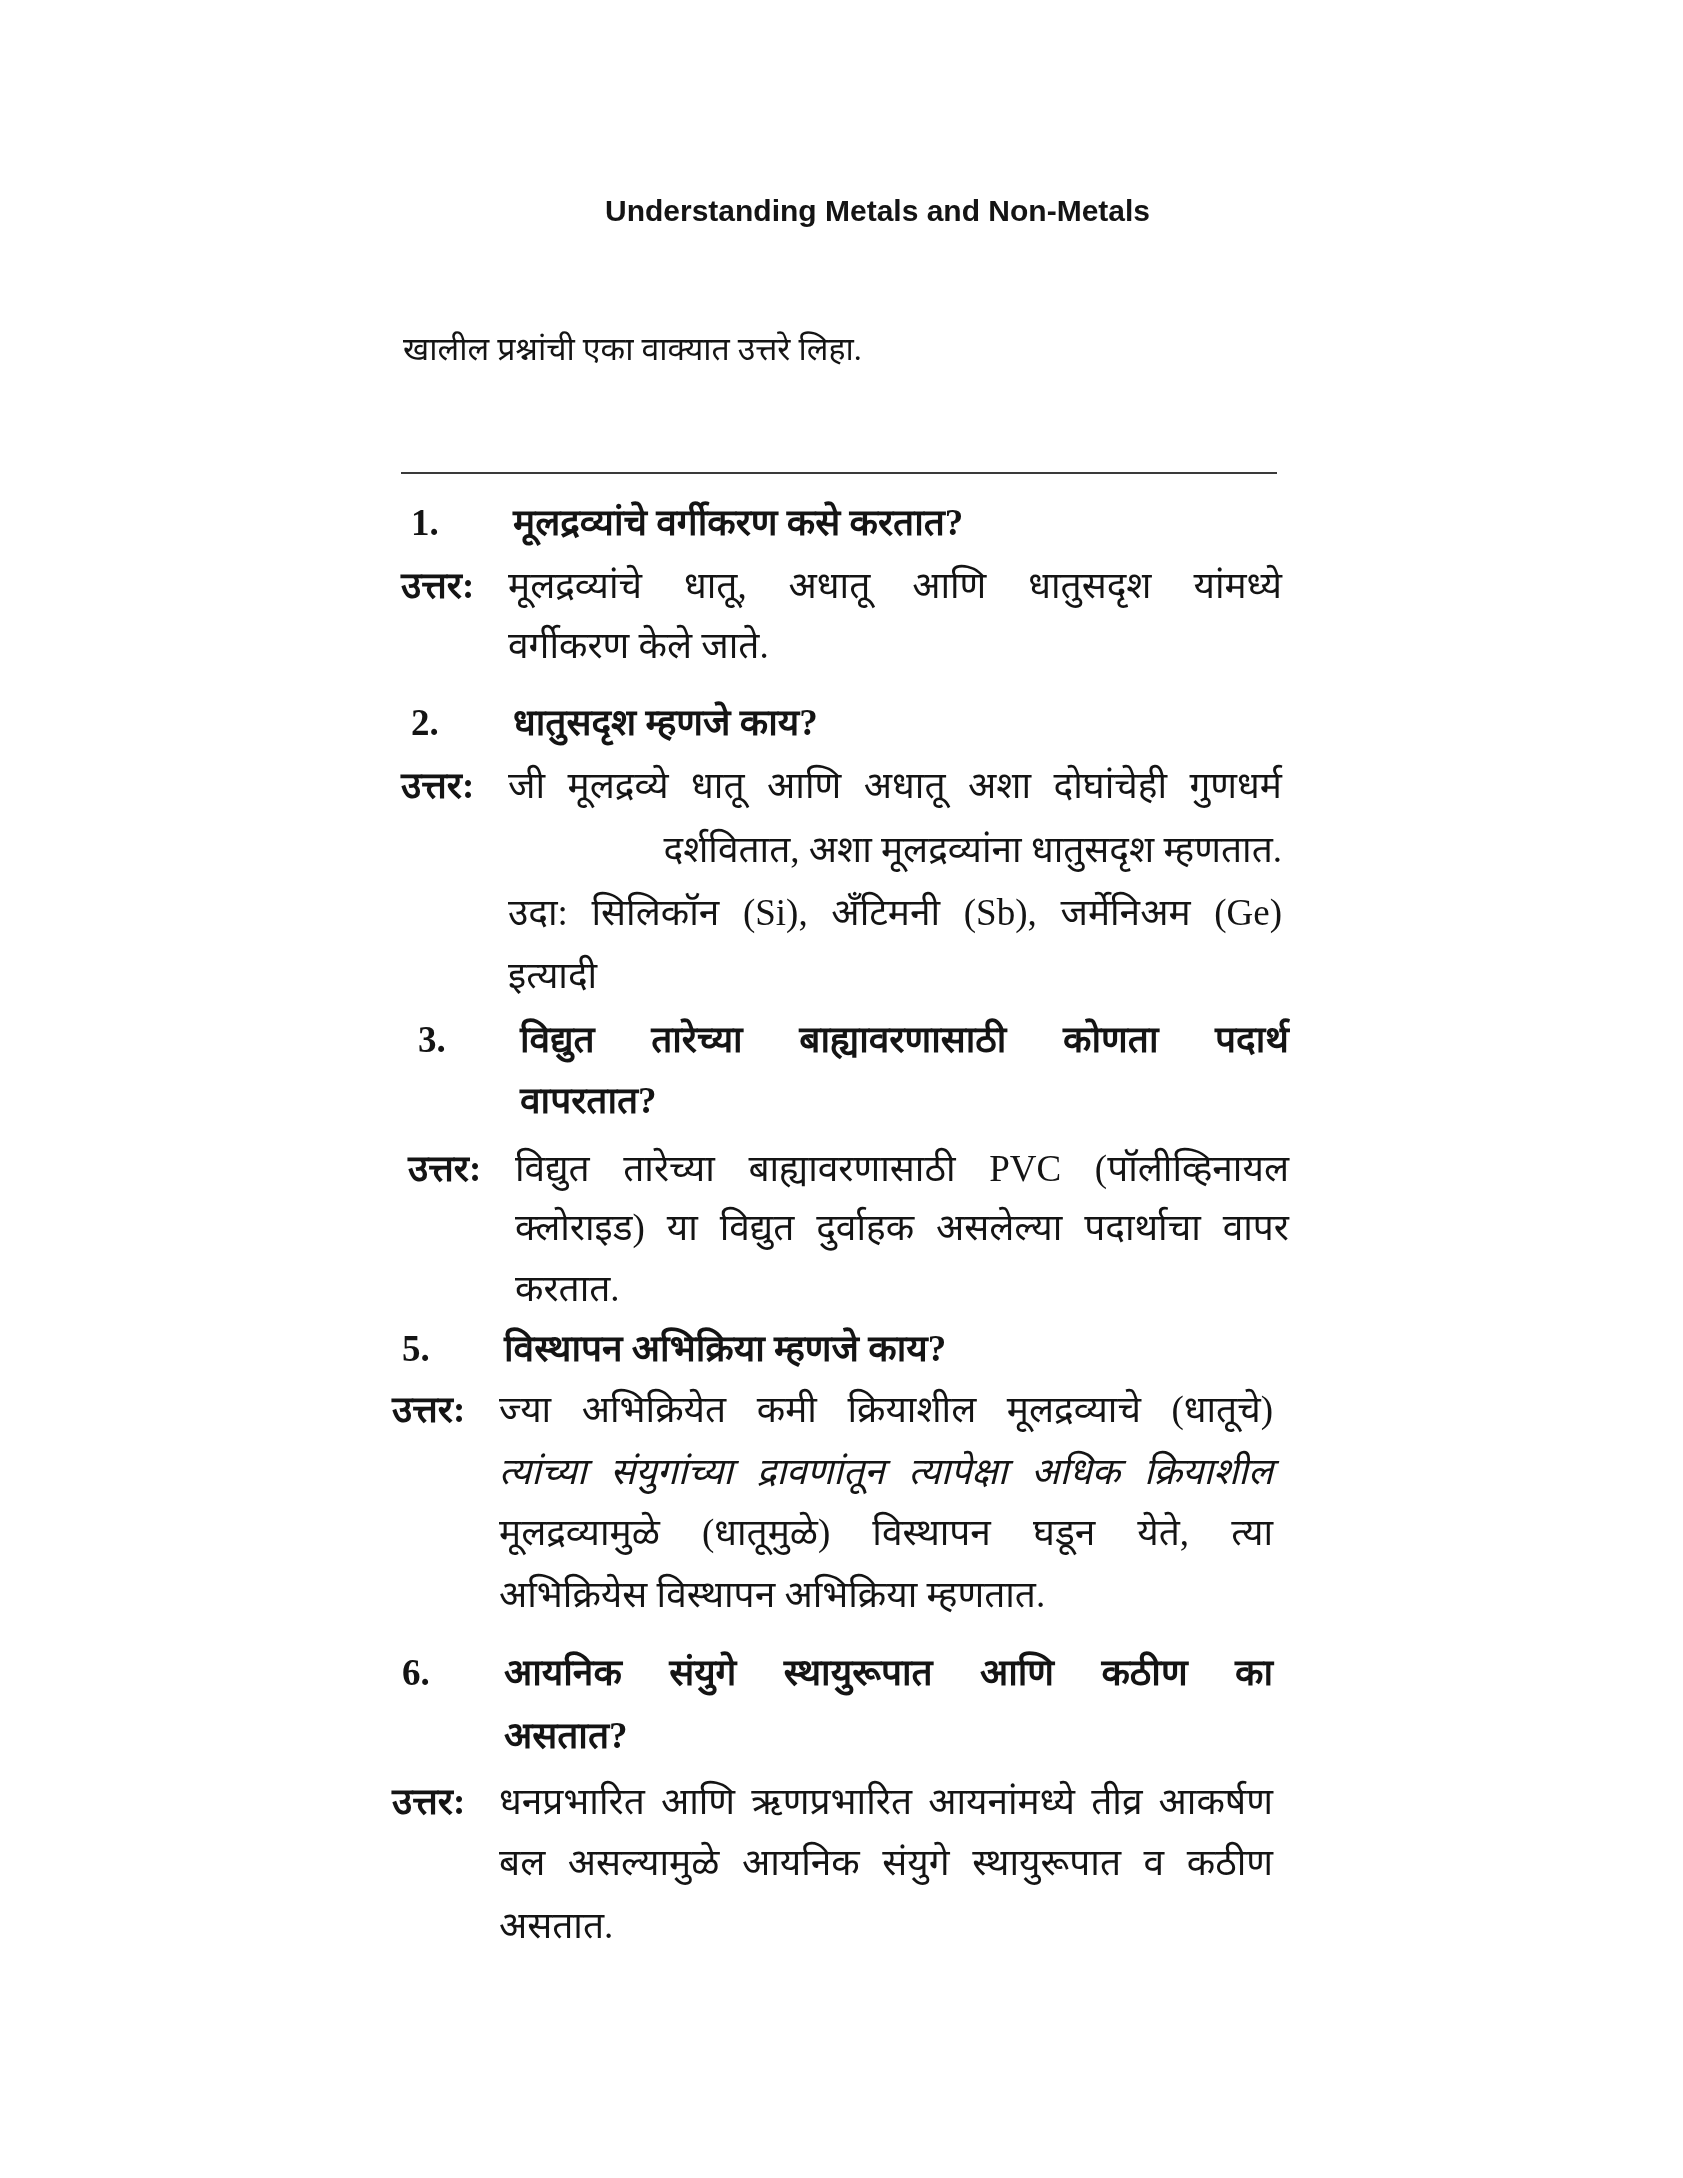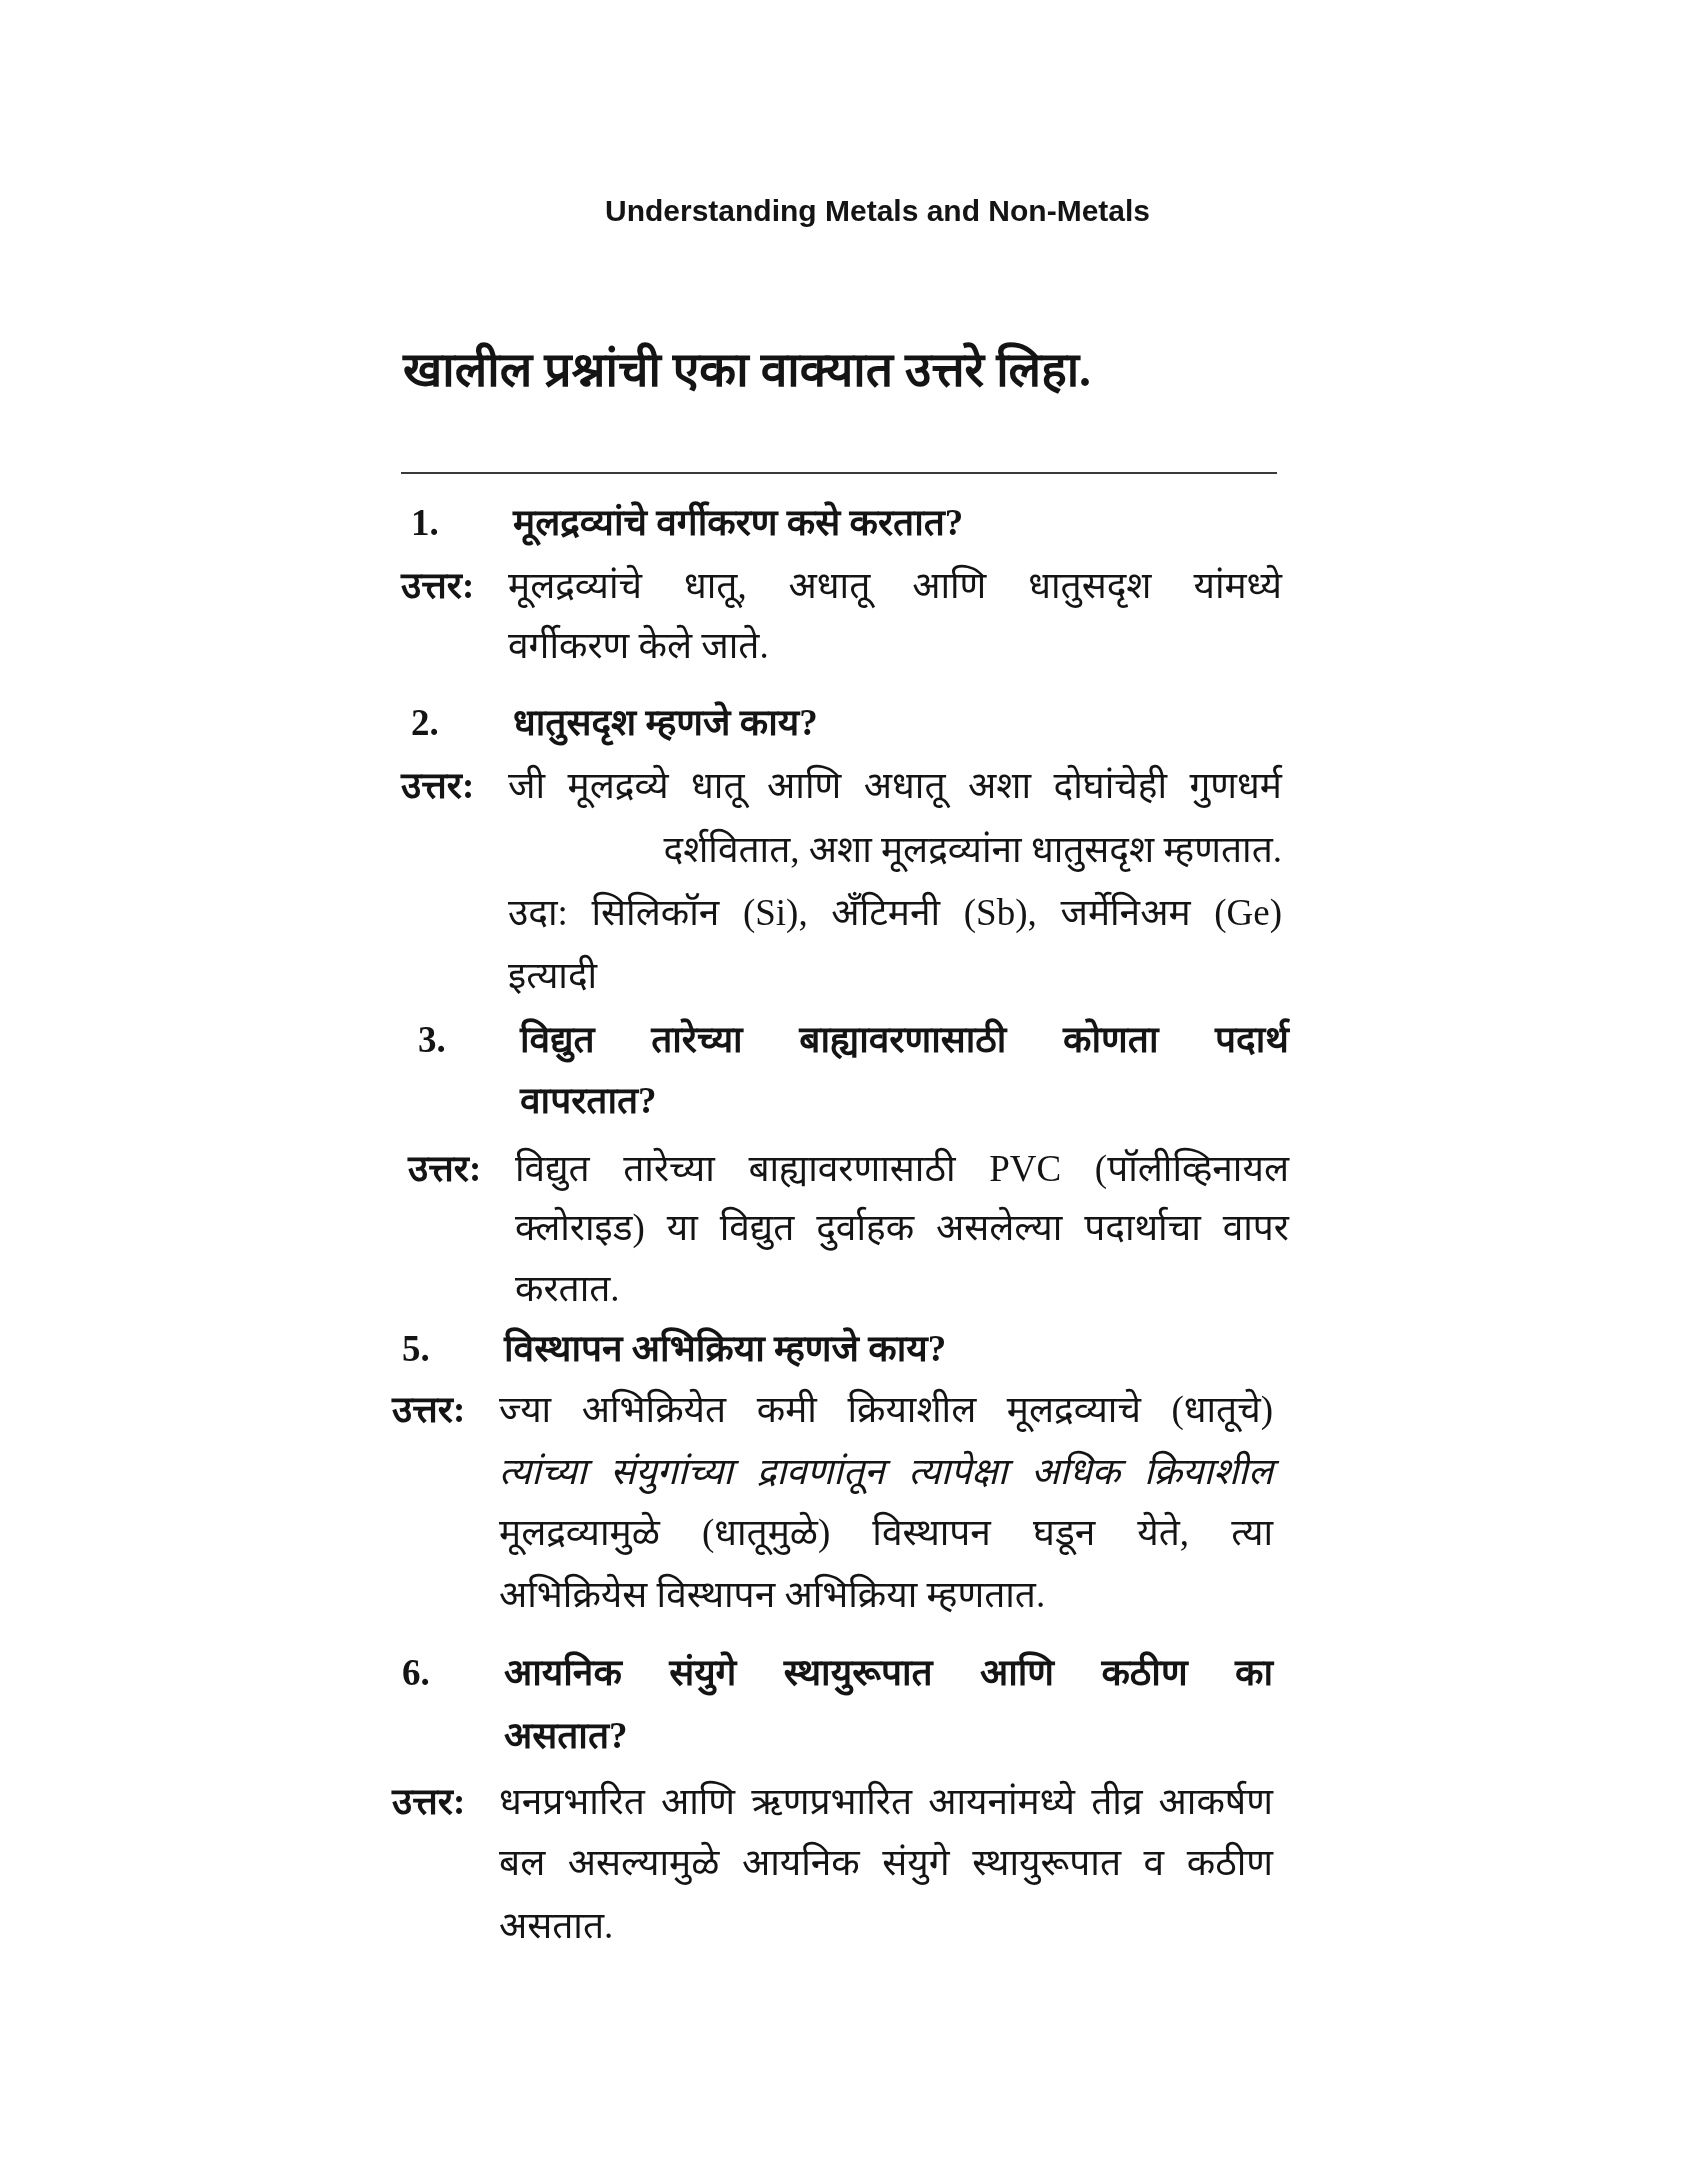--- a/index.html
+++ b/index.html
@@ -2,23 +2,22 @@
 <html><head>
 <meta charset="utf-8">
 <style>
   html, body { margin: 0; padding: 0; background: #ffffff; }
   body { width: 1683px; height: 2178px; position: relative; overflow: hidden; color: #141414; }
   .title {
     position: absolute; left: 0; width: 1683px; top: 194px; text-align: center;
     font-family: "Liberation Sans", sans-serif; font-weight: bold; font-size: 30px; letter-spacing: 0px; padding-left: 36px;
   }
   .instruction {
-    position: absolute; left: 403px; top: 335px; font-size: 48px;
+    position: absolute; left: 403px; top: 326px; font-size: 32px;
     font-family: "Liberation Serif", serif;
-    font-weight: bold;
   }
   .rule {
     position: absolute; left: 401px; top: 472px; width: 876px; height: 0;
     border-top: 2px solid #3a3a3a;
   }
   .qa { position: absolute; left: 401px; width: 881px; font-family: "Liberation Serif", serif; font-size: 37px; }
   .line { position: absolute; left: 0; height: 59px; line-height: 59px; white-space: nowrap; }
   .num { position: absolute; left: 10px; font-weight: bold; }
   .q { position: absolute; left: 112px; right: 0; font-weight: bold; font-family: Liberation Serif, serif; }
   .lbl { position: absolute; left: 0; font-weight: bold; }

